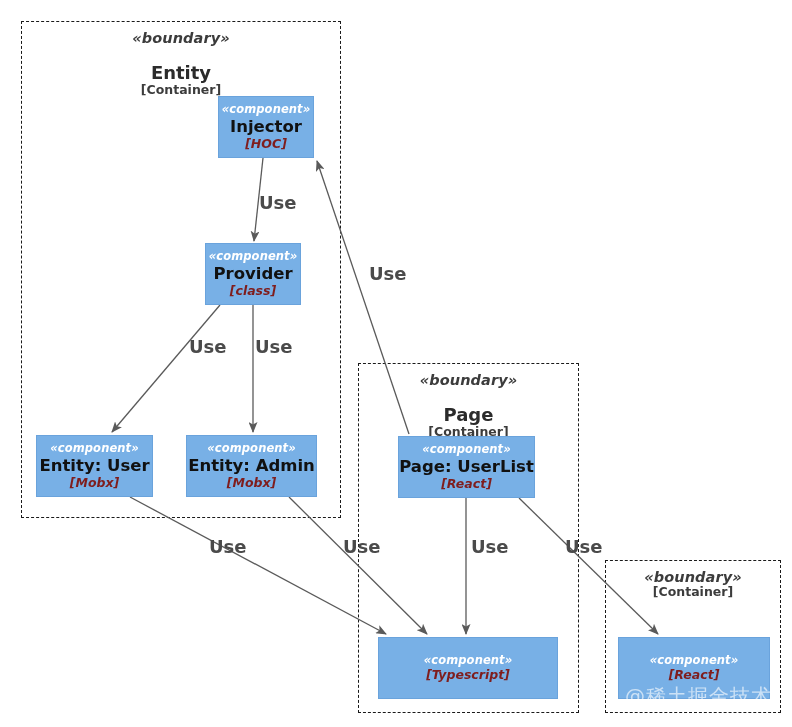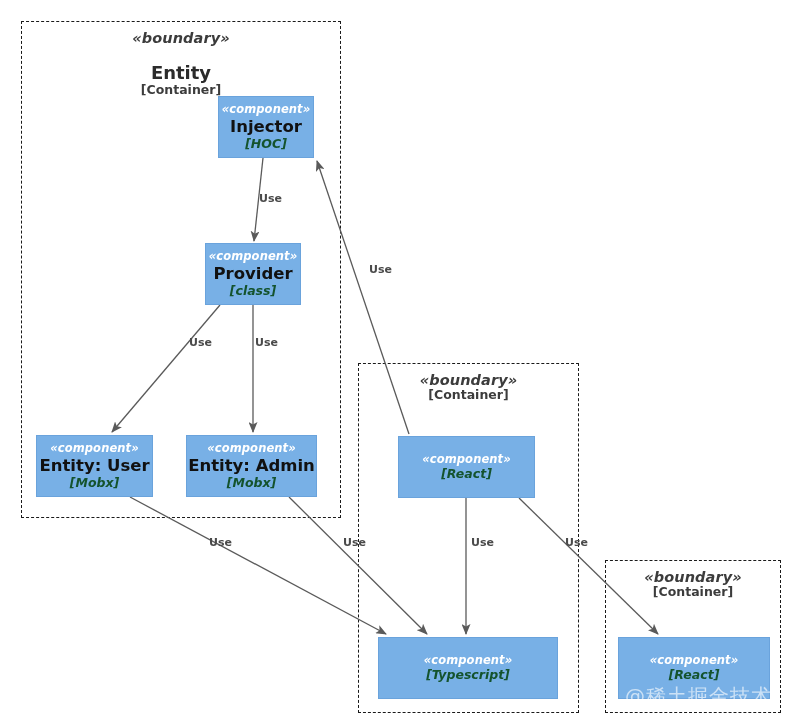--- a/index.html
+++ b/index.html
@@ -90,28 +90,28 @@
     font-weight: bold;
     color: #111111;
     margin-top: 2px;
     white-space: nowrap;
     text-align: center;
   }
   .node .n-tech {
     font-style: italic;
     font-size: 12.5px;
     font-weight: bold;
-    color: #14532d;
+    color: #7f1d1d;
     margin-top: 1px;
   }
 
   
   .edge-label {
     position: absolute;
-    font-size: 11px;
+    font-size: 18px;
     font-weight: bold;
     color: #4a4a4a;
     white-space: nowrap;
     z-index: 4;
     user-select: none;
   }
 
   
   .watermark {
     position: absolute;
@@ -133,20 +133,21 @@
     <div class="boundary-title" style="top: 8px;">
       <span class="stereo">«boundary»</span>
       <span class="bname">Entity</span>
       <span class="btech">[Container]</span>
     </div>
   </div>
 
   <div class="boundary" id="bnd-page" style="left: 358px; top: 363px; width: 221px; height: 350px;">
     <div class="boundary-title" style="top: 8px;">
       <span class="stereo">«boundary»</span>
+      <span class="bname">Page</span>
       <span class="btech">[Container]</span>
     </div>
   </div>
 
   <div class="boundary" id="bnd-component" style="left: 605px; top: 560px; width: 176px; height: 153px;">
     <div class="boundary-title" style="top: 8px;">
       <span class="stereo">«boundary»</span>
       <span class="btech">[Container]</span>
     </div>
   </div>
@@ -188,20 +189,21 @@
   </div>
 
   <div class="node" id="node-entity-admin" style="left: 186px; top: 435px; width: 131px; height: 62px; background: rgb(120, 176, 230); border-color: rgb(106, 163, 220);">
     <span class="n-stereo">«component»</span>
     <span class="n-name">Entity: Admin</span>
     <span class="n-tech">[Mobx]</span>
   </div>
 
   <div class="node" id="node-page-userlist" style="left: 398px; top: 436px; width: 137px; height: 62px; background: rgb(120, 176, 230); border-color: rgb(106, 163, 220);">
     <span class="n-stereo">«component»</span>
+    <span class="n-name">Page: UserList</span>
     <span class="n-tech">[React]</span>
   </div>
 
   <div class="node" id="node-interface-ilistentity" style="left: 378px; top: 637px; width: 180px; height: 62px; background: rgb(120, 176, 230); border-color: rgb(106, 163, 220);">
     <span class="n-stereo">«component»</span>
     <span class="n-tech">[Typescript]</span>
   </div>
 
   <div class="node" id="node-component-list" style="left: 618px; top: 637px; width: 152px; height: 62px; background: rgb(120, 176, 230); border-color: rgb(106, 163, 220);">
     <span class="n-stereo">«component»</span>

